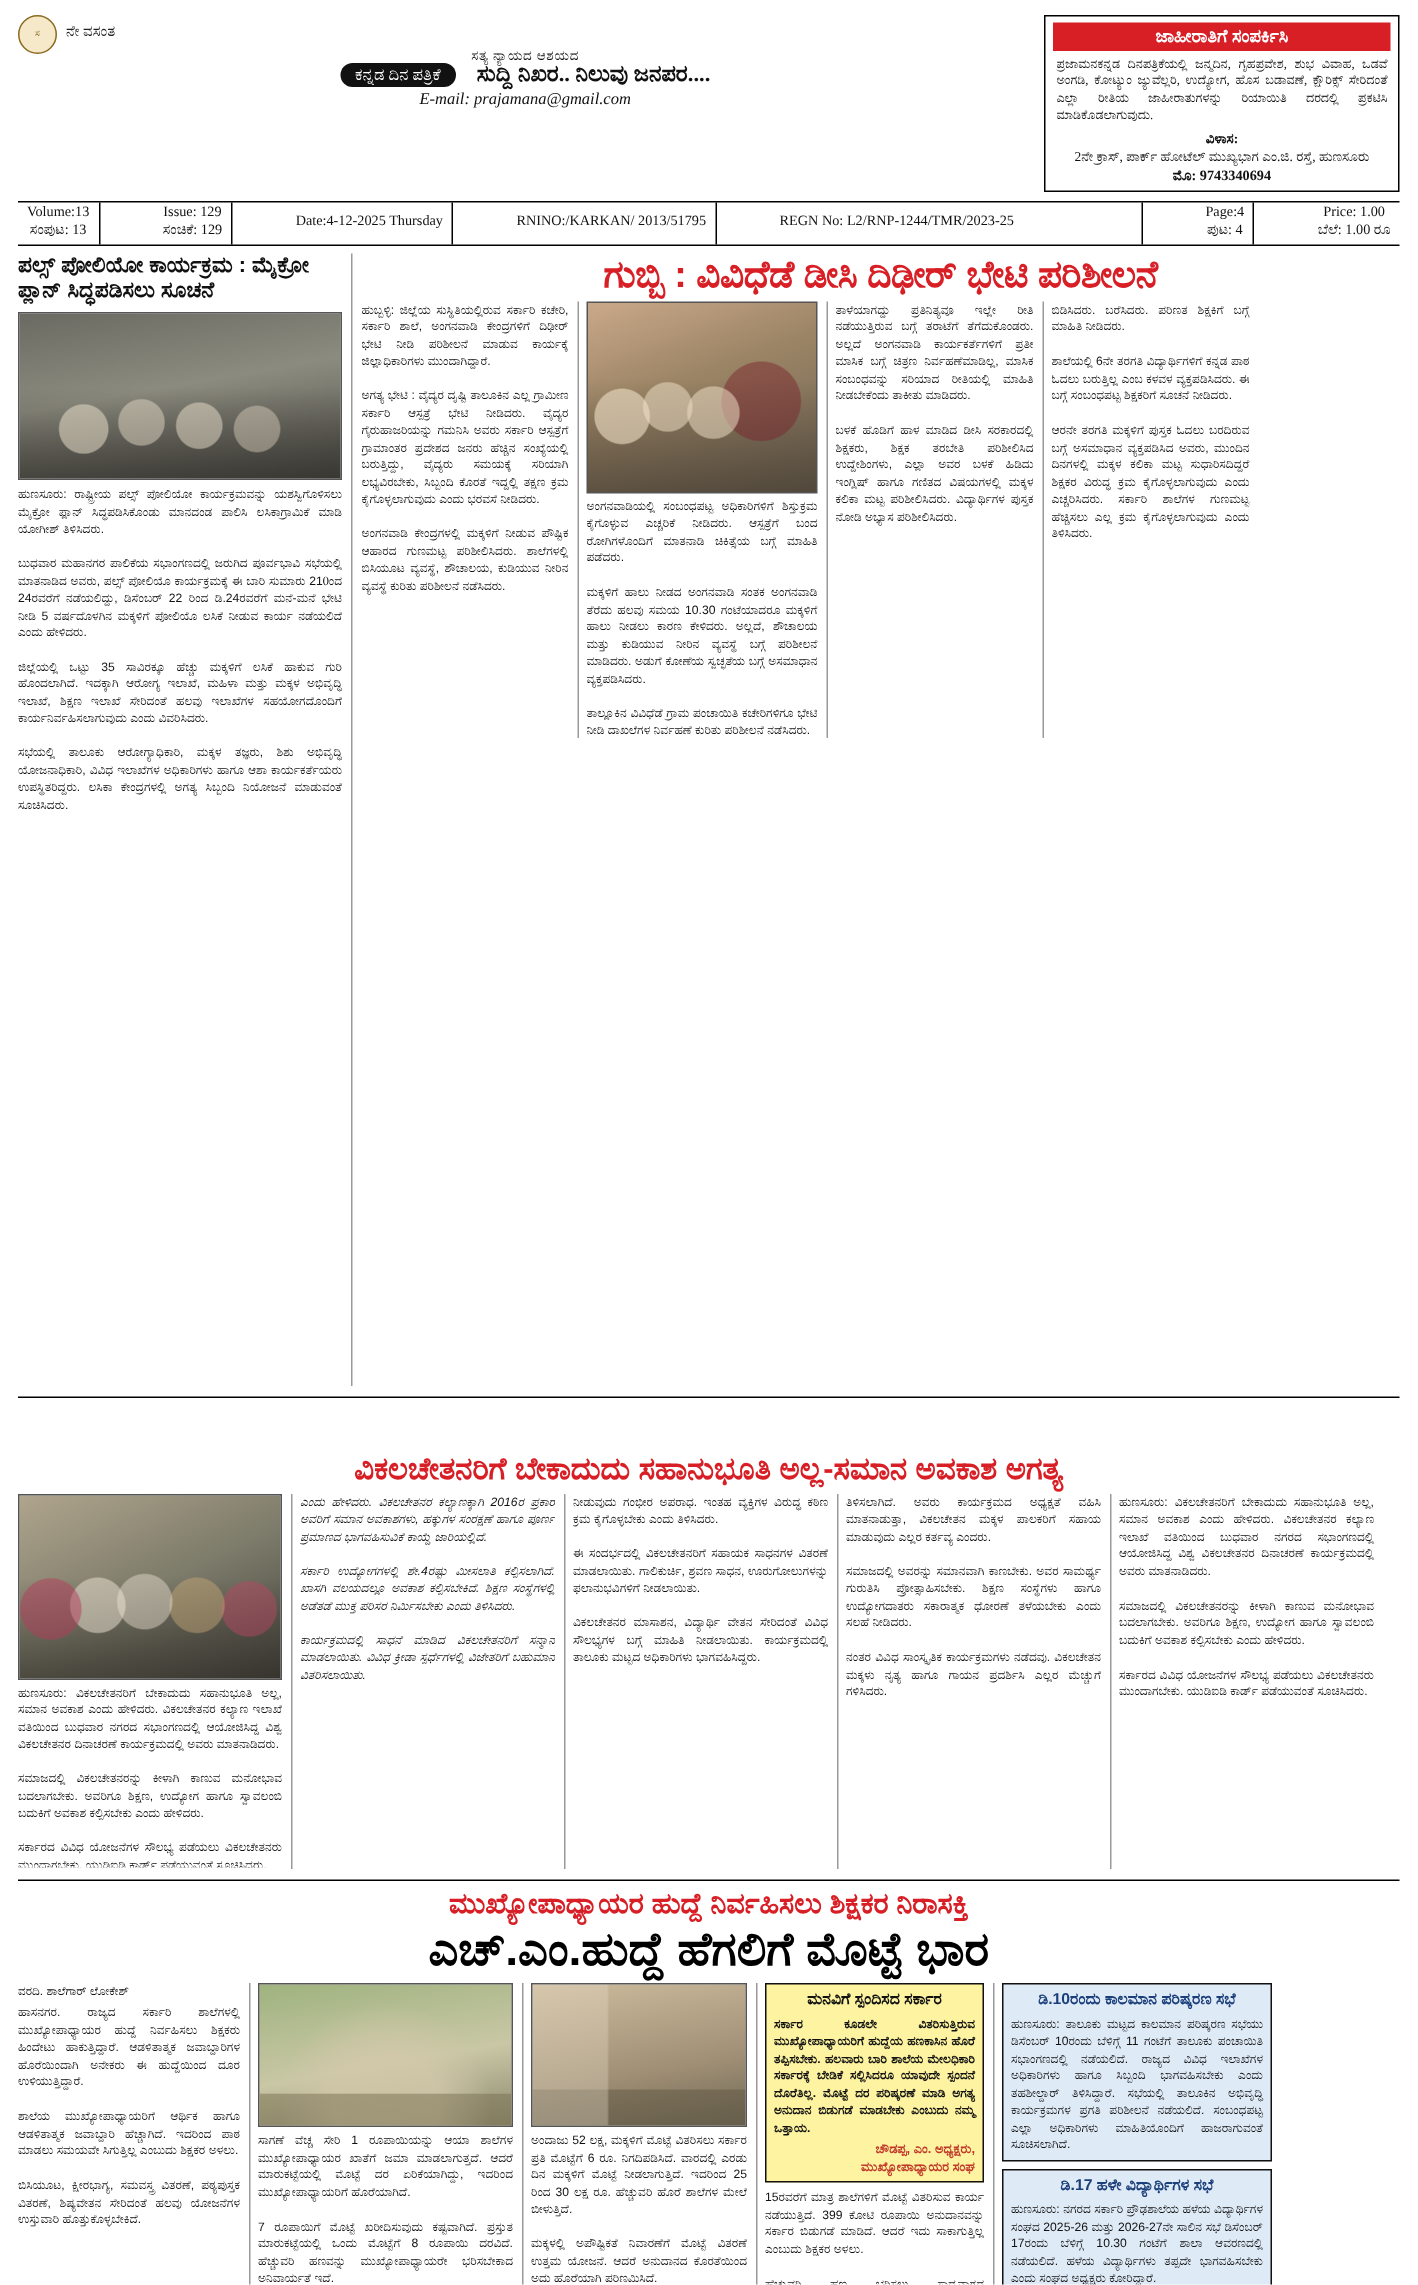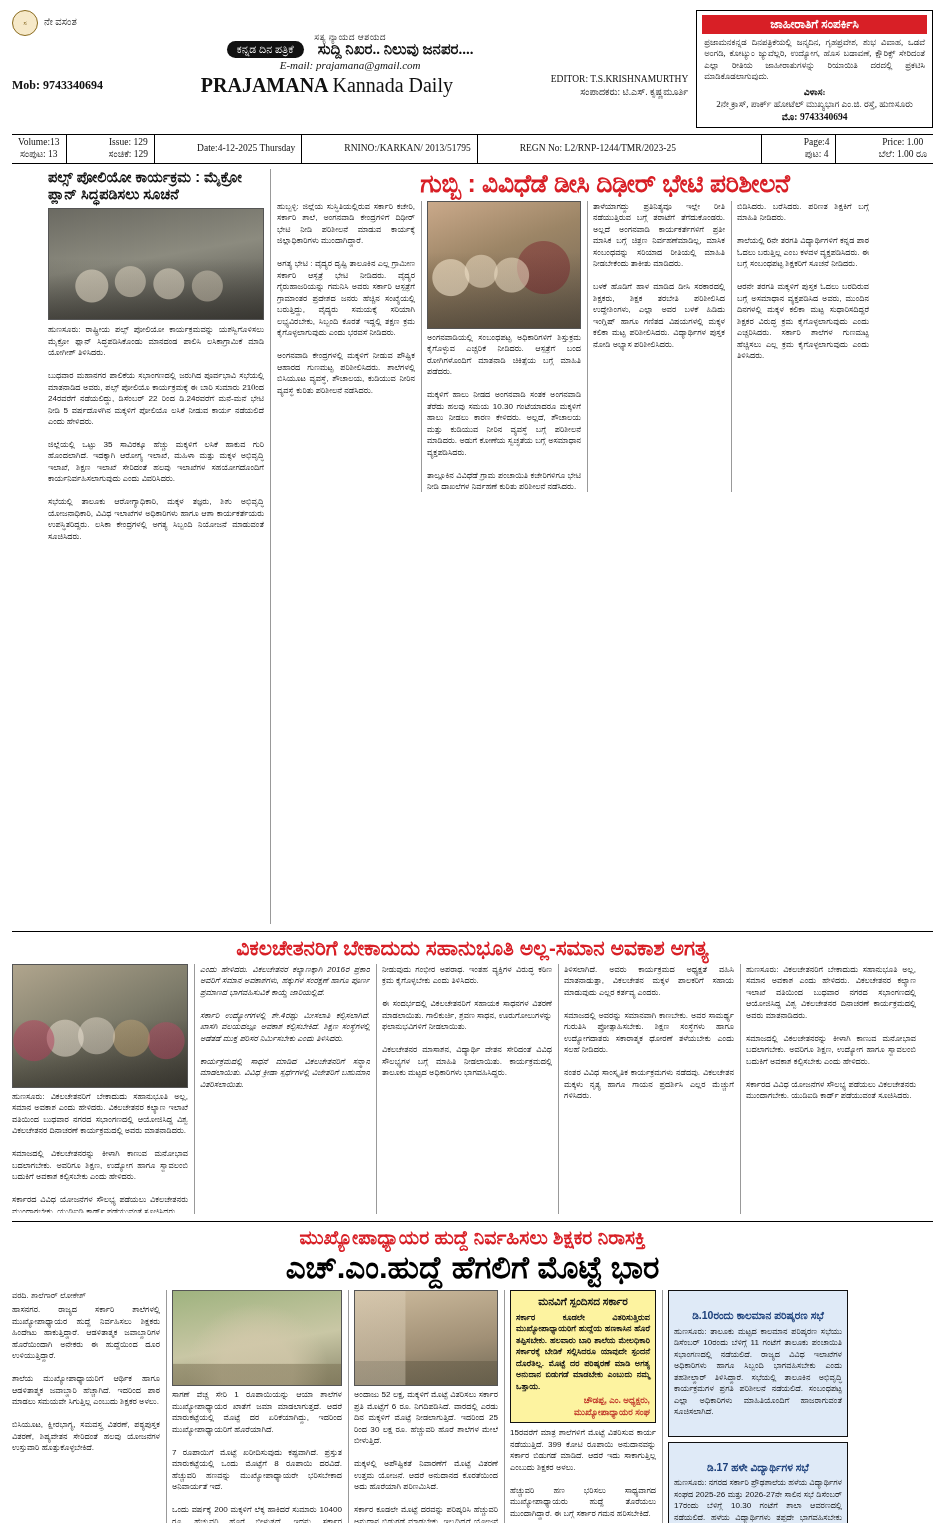--- a/index.html
+++ b/index.html
@@ -65,21 +65,21 @@
   .infobar .cell:last-child { border-right:none; }
   .infobar .cell.two { text-align:center; }
   .ib-grow { flex:1; }
   .body-text {
     font-size:8.1px; line-height:1.42; text-align:justify; color:#111;
     font-family:"Liberation Sans", sans-serif;
   }
   .col-sep { border-left:0.8px solid #999; }
 
   
-  .topsec { display:flex; margin-top:5px; gap:6px;margin-left:36px; }
+  .topsec { display:flex; margin-top:5px; gap:6px; }
   .left-col { width:216px; }
   .lead-head {
     font-family:"Liberation Sans",sans-serif;
     font-size:14.5px; font-weight:bold; line-height:1.22; color:#111;
   }
   .left-photo {
     margin-top:4px; width:100%; height:112px; border:1px solid #555;
     background: linear-gradient(170deg,#6b6a62 0%, #8c8b7f 45%, #4d4c46 100%);
     position:relative; overflow:hidden;
   }
@@ -113,21 +113,21 @@
       radial-gradient(circle at 35% 55%, rgba(235,220,195,.55) 0 16px, transparent 17px),
       radial-gradient(circle at 55% 58%, rgba(245,230,205,.5) 0 17px, transparent 18px),
       radial-gradient(circle at 76% 52%, rgba(120,30,40,.45) 0 26px, transparent 27px),
       linear-gradient(0deg, rgba(45,40,32,.45), transparent 60%);
   }
 
   
   .midsec { margin-top:7px; border-top:1px solid #000; padding-top:4px; }
   .mid-head {
     color:#d81f26; font-family:"Liberation Sans",sans-serif; font-weight:bold;
-    font-size:20.5px; text-align:center; line-height:1.15;
+    font-size:20.5px; text-align:center; line-height:1.15;margin-top:32px;
   }
   .mid-body { display:flex; gap:6px; margin-top:4px; }
   .mid-col { width:176px; }
   .photo-mid {
     width:100%; height:124px; border:1px solid #555; margin-bottom:3px;
     background:linear-gradient(155deg,#b0a58d 0%, #7d7b6a 50%, #45433c 100%);
     position:relative; overflow:hidden;
   }
   .photo-mid::after{
     content:""; position:absolute; inset:0;
@@ -187,21 +187,21 @@
     border:1px solid #111; background:#fdf3a0; padding:4px 5px; margin-bottom:4px;
   }
   .yellowbox .bh { font-size:10.5px; font-weight:bold; text-align:center;
     font-family:"Liberation Sans",sans-serif; line-height:1.3; color:#111; }
   .yellowbox .bt { font-size:8.1px; line-height:1.42; text-align:justify; margin-top:3px;
     font-family:"Liberation Sans",sans-serif;font-weight:bold;}
   .yellowbox .sig { font-size:8.6px; font-weight:bold; color:#c0392b; text-align:right; margin-top:3px;
     font-family:"Liberation Sans",sans-serif; line-height:1.35;}
 
   .bluebox {
-    border:1px solid #111; background:#dfeaf7; padding:18px 5px; margin-bottom:5px;
+    border:1px solid #111; background:#dfeaf7; padding:4px 5px; margin-bottom:5px;
   }
   .bluebox .bh { font-size:10.5px; font-weight:bold; color:#1b3f7a; text-align:center;
     font-family:"Liberation Sans",sans-serif; line-height:1.3; }
   .bluebox .bt { font-size:8.1px; line-height:1.42; text-align:justify; margin-top:3px;
     font-family:"Liberation Sans",sans-serif;}
 </style>
 </head>
 <body>
 
 <div class="page">
@@ -215,31 +215,20 @@
         <div class="seal-label">ನೇ ವಸಂತ</div>
       </div>
       <div class="title-wrap">
         <div class="tagline-top">ಸತ್ಯ ನ್ಯಾಯದ ಆಶಯದ</div>
         <div class="subline">
           <span class="kannada-badge">ಕನ್ನಡ ದಿನ ಪತ್ರಿಕೆ</span>
           <span class="sub-right">ಸುದ್ದಿ ನಿಖರ.. ನಿಲುವು ಜನಪರ....</span>
         </div>
         <div class="mail-line">E-mail: prajamana@gmail.com</div>
       </div>
-      <div class="mob-row">
-        <div class="mob">Mob: 9743340694</div>
-        <div class="prajamana-en">
-          <span>PRAJAMANA</span>
-          <span class="light">Kannada Daily</span>
-        </div>
-        <div class="editor">
-          <div>EDITOR: T.S.KRISHNAMURTHY</div>
-          <div>ಸಂಪಾದಕರು: ಟಿ.ಎಸ್. ಕೃಷ್ಣಮೂರ್ತಿ</div>
-        </div>
-      </div>
     </div>
 
     <div class="mast-right">
       <div class="ad-head">ಜಾಹೀರಾತಿಗೆ ಸಂಪರ್ಕಿಸಿ</div>
       <div class="ad-body">ಪ್ರಜಾಮನಕನ್ನಡ ದಿನಪತ್ರಿಕೆಯಲ್ಲಿ ಜನ್ಮದಿನ, ಗೃಹಪ್ರವೇಶ, ಶುಭ ವಿವಾಹ, ಒಡವೆ ಅಂಗಡಿ, ಕೋಟ್ಯುಂ ಜ್ಯುವೆಲ್ಲರಿ, ಉದ್ಯೋಗ, ಹೊಸ ಬಡಾವಣೆ, ಕ್ಷೌರಿಕ್ಸ್ ಸೇರಿದಂತೆ ಎಲ್ಲಾ ರೀತಿಯ ಜಾಹೀರಾತುಗಳನ್ನು ರಿಯಾಯಿತಿ ದರದಲ್ಲಿ ಪ್ರಕಟಿಸಿ ಮಾಡಿಕೊಡಲಾಗುವುದು.</div>
       <div class="ad-ttl">ವಿಳಾಸ:</div>
       <div class="ad-addr">2ನೇ ಕ್ರಾಸ್, ಪಾರ್ಕ್ ಹೋಟೆಲ್ ಮುಖ್ಯಭಾಗ ಎಂ.ಜಿ. ರಸ್ತೆ, ಹುಣಸೂರು</div>
       <div class="ad-phone">ಮೊ: 9743340694</div>
     </div>
   </div>

